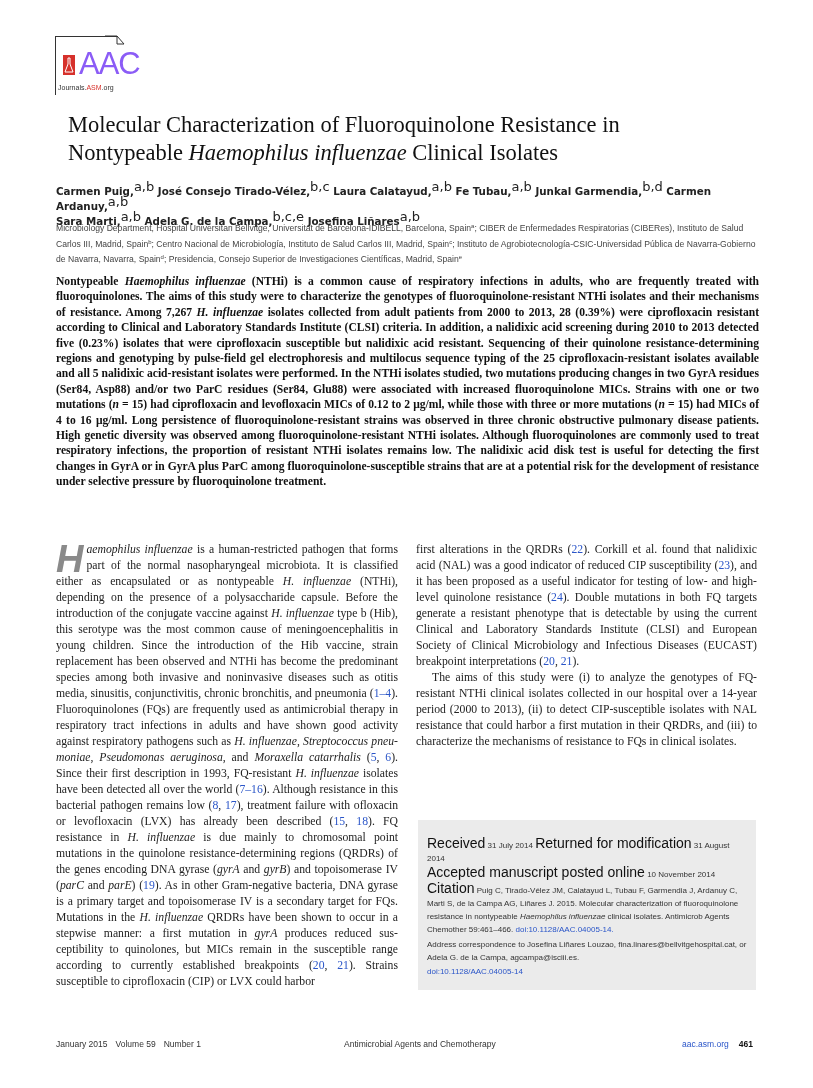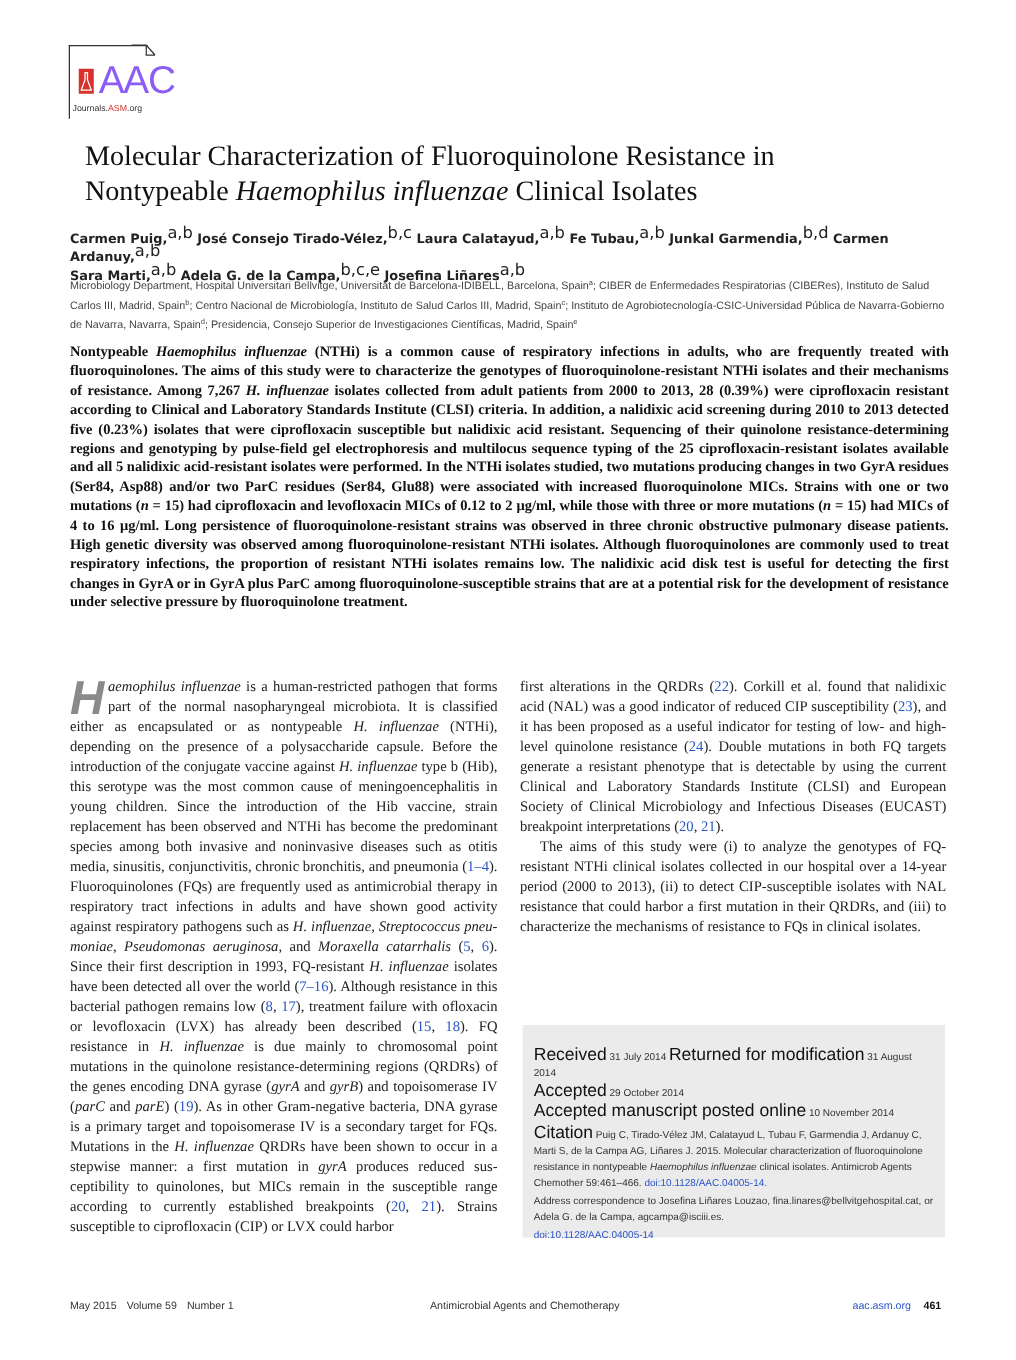--- a/index.html
+++ b/index.html
@@ -93,23 +93,22 @@
 </div>
 
 <div class="col col2">
   <span id="c2p1"><span>first alterations in the QRDRs (</span><span class="ref">22</span><span>). Corkill et al. found that nali­dixic acid (NAL) was a good indicator of reduced CIP susceptibil­ity (</span><span class="ref">23</span><span>), and it has been proposed as a useful indicator for testing of low- and high-level quinolone resistance (</span><span class="ref">24</span><span>). Double muta­tions in both FQ targets generate a resistant phenotype that is detectable by using the current Clinical and Laboratory Standards Institute (CLSI) and European Society of Clinical Microbiology and Infectious Diseases (EUCAST) breakpoint interpretations (</span><span class="ref">20</span><span>, </span><span class="ref">21</span><span>).</span></span>
   <span class="indent" id="c2p2"><span>The aims of this study were (i) to analyze the genotypes of FQ-resistant NTHi clinical isolates collected in our hospital over a 14-year period (2000 to 2013), (ii) to detect CIP-susceptible iso­lates with NAL resistance that could harbor a first mutation in their QRDRs, and (iii) to characterize the mechanisms of resis­tance to FQs in clinical isolates.</span></span>
 </div>
 
 <div class="infobox">
   <div class="inner">
     <div class="row"><b>Received</b><span> 31 July 2014 </span> <b>Returned for modification</b><span> 31 August 2014</span></div>
-    <div class="row"><b>Accepted</b><span> 29 October 2014</span></div>
     <div class="row"><b>Accepted manuscript posted online</b><span> 10 November 2014</span></div>
     <div class="row"><b>Citation</b><span> Puig C, Tirado-Vélez JM, Calatayud L, Tubau F, Garmendia J, Ardanuy C, Marti S, de la Campa AG, Liñares J. 2015. Molecular characterization of fluoroquinolone resistance in nontypeable </span><i>Haemophilus influenzae</i><span> clinical isolates. Antimicrob Agents Chemother 59:461–466. </span><span class="lnk">doi:10.1128/AAC.04005-14.</span></div>
     <div class="row">Address correspondence to Josefina Liñares Louzao, fina.linares@bellvitgehospital.cat, or Adela G. de la Campa, agcampa@isciii.es.</div>
     <div class="row lnk">doi:10.1128/AAC.04005-14</div>
   </div>
 </div>
 
-<div class="footer left"><span>May 2015</span><span class="sp"></span><span>Volume 59</span><span class="sp"></span><span>Number 1</span></div>
+<div class="footer left"><span>January 2015</span><span class="sp"></span><span>Volume 59</span><span class="sp"></span><span>Number 1</span></div>
 <div class="footer center">Antimicrobial Agents and Chemotherapy</div>
 <div class="footer right"><span class="lnk">aac.asm.org</span><span class="pg">461</span></div>
 
 </body></html>

